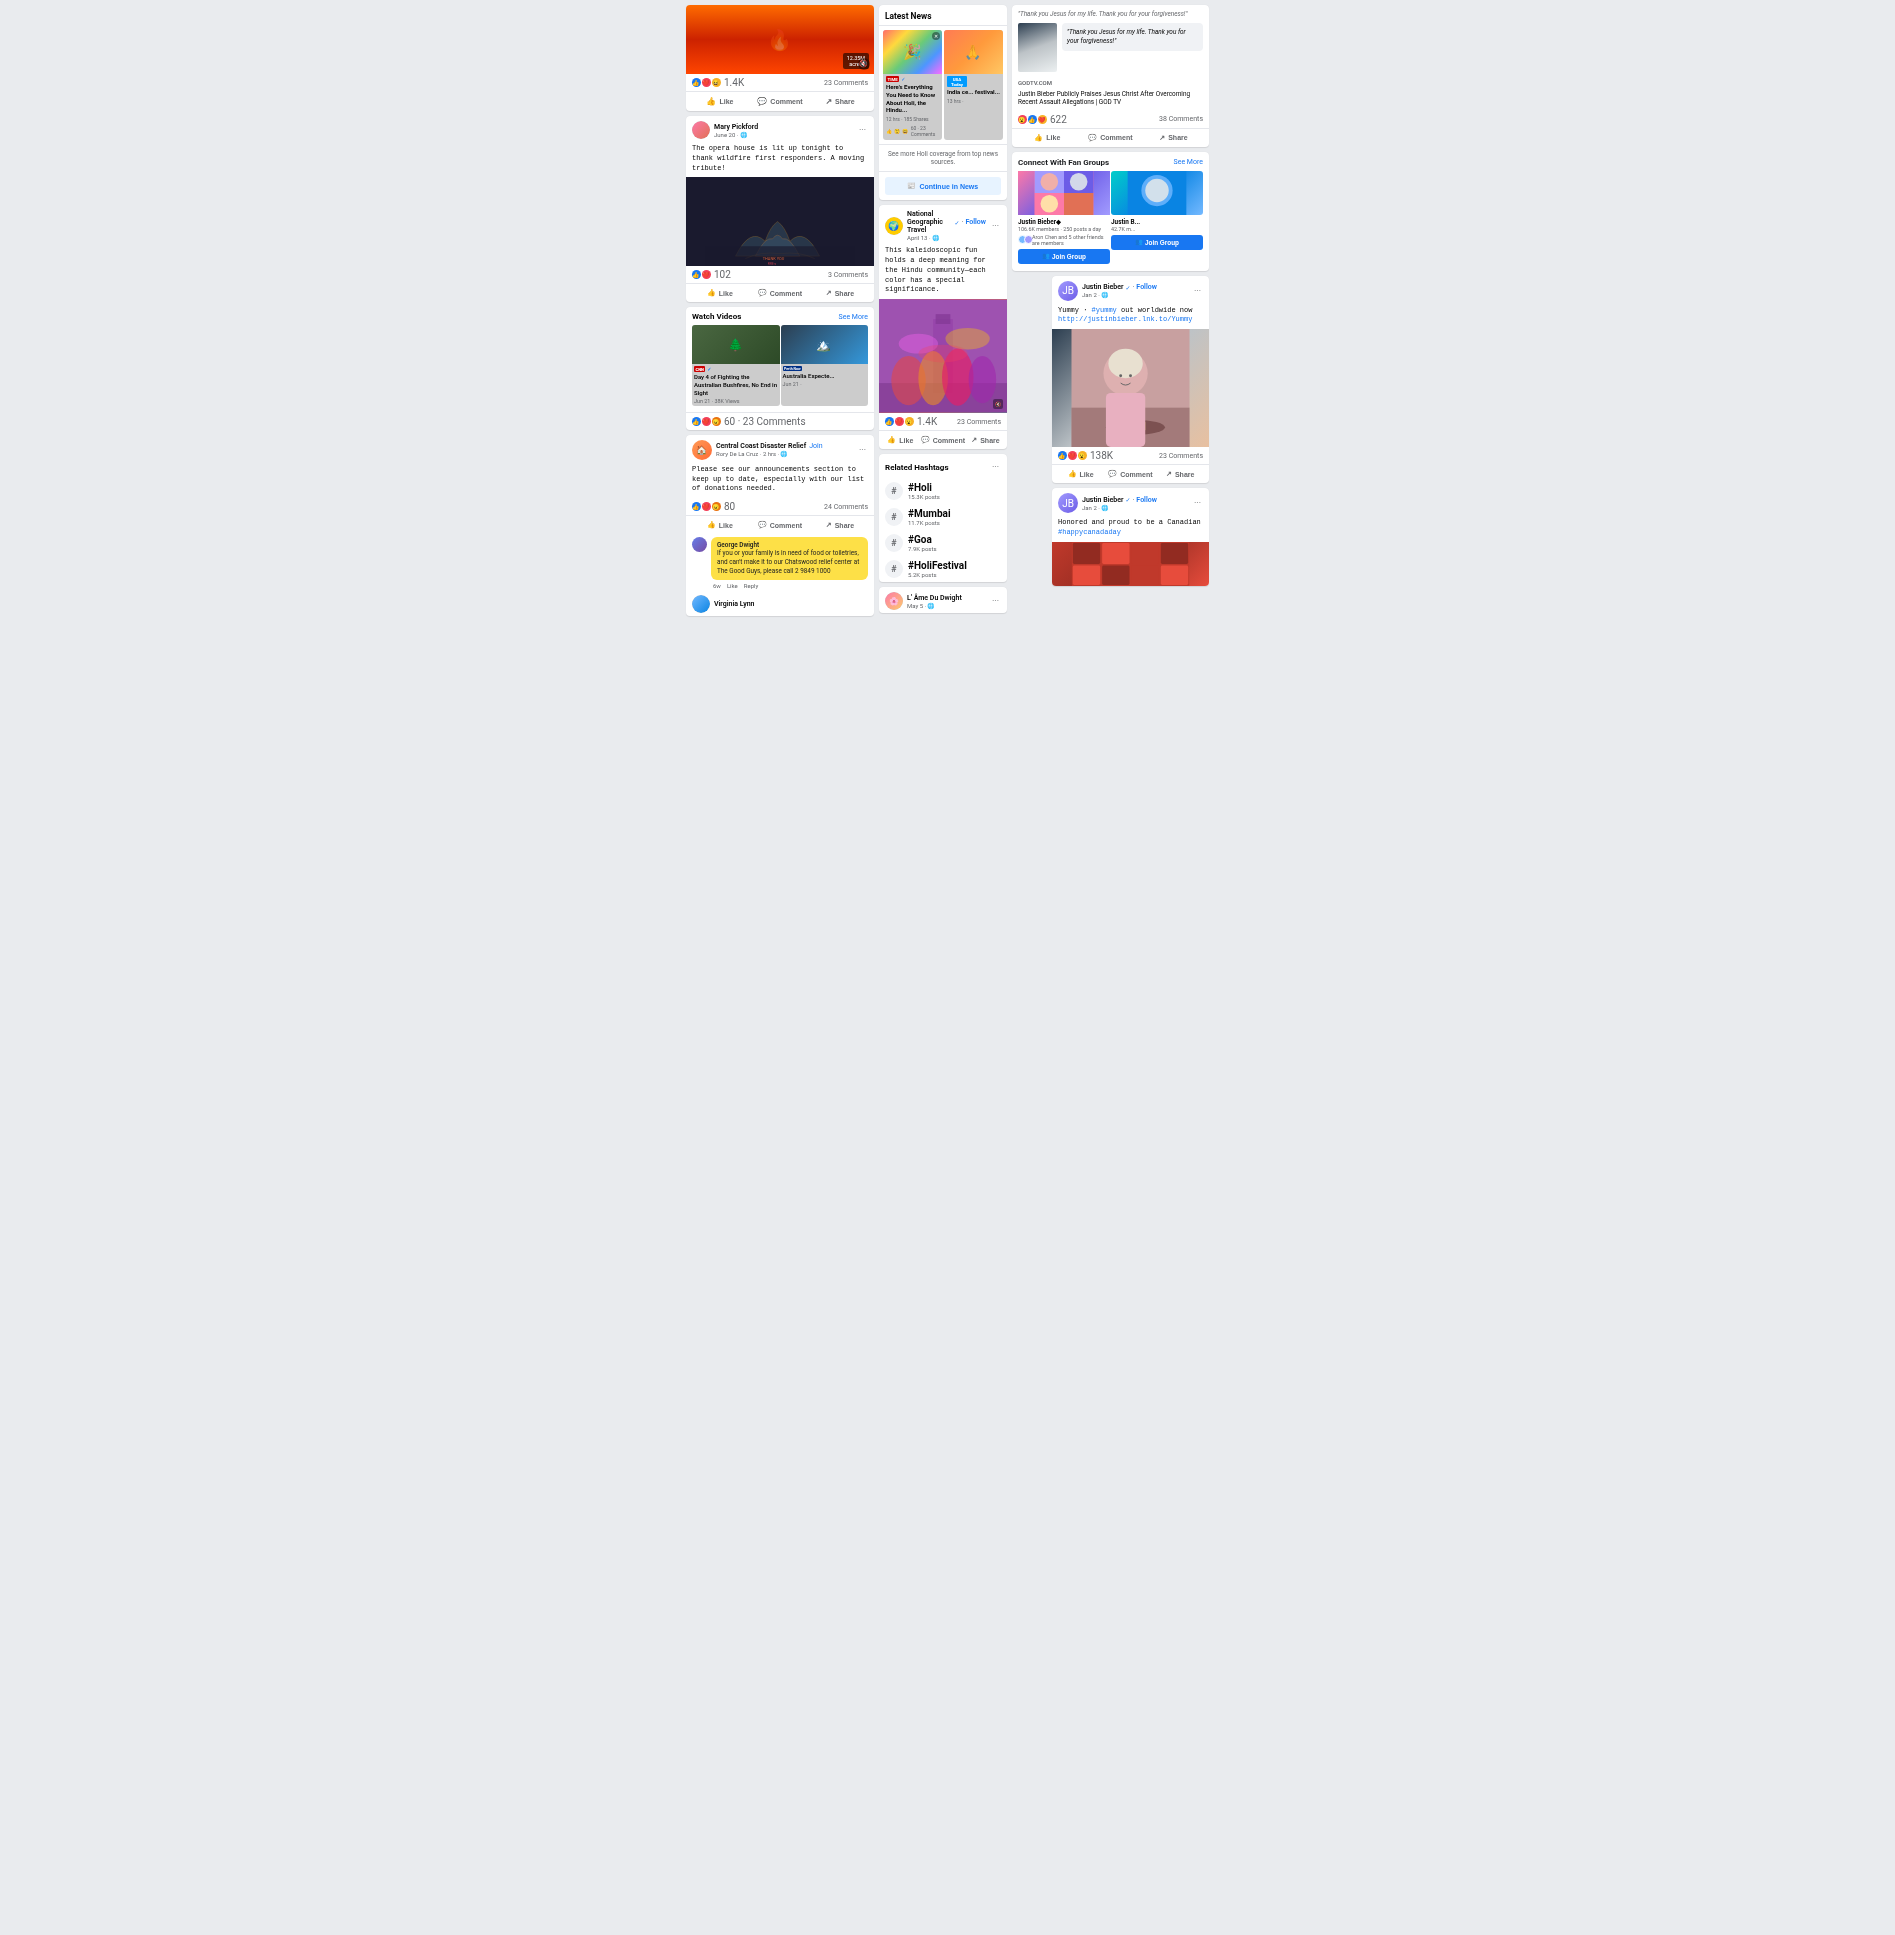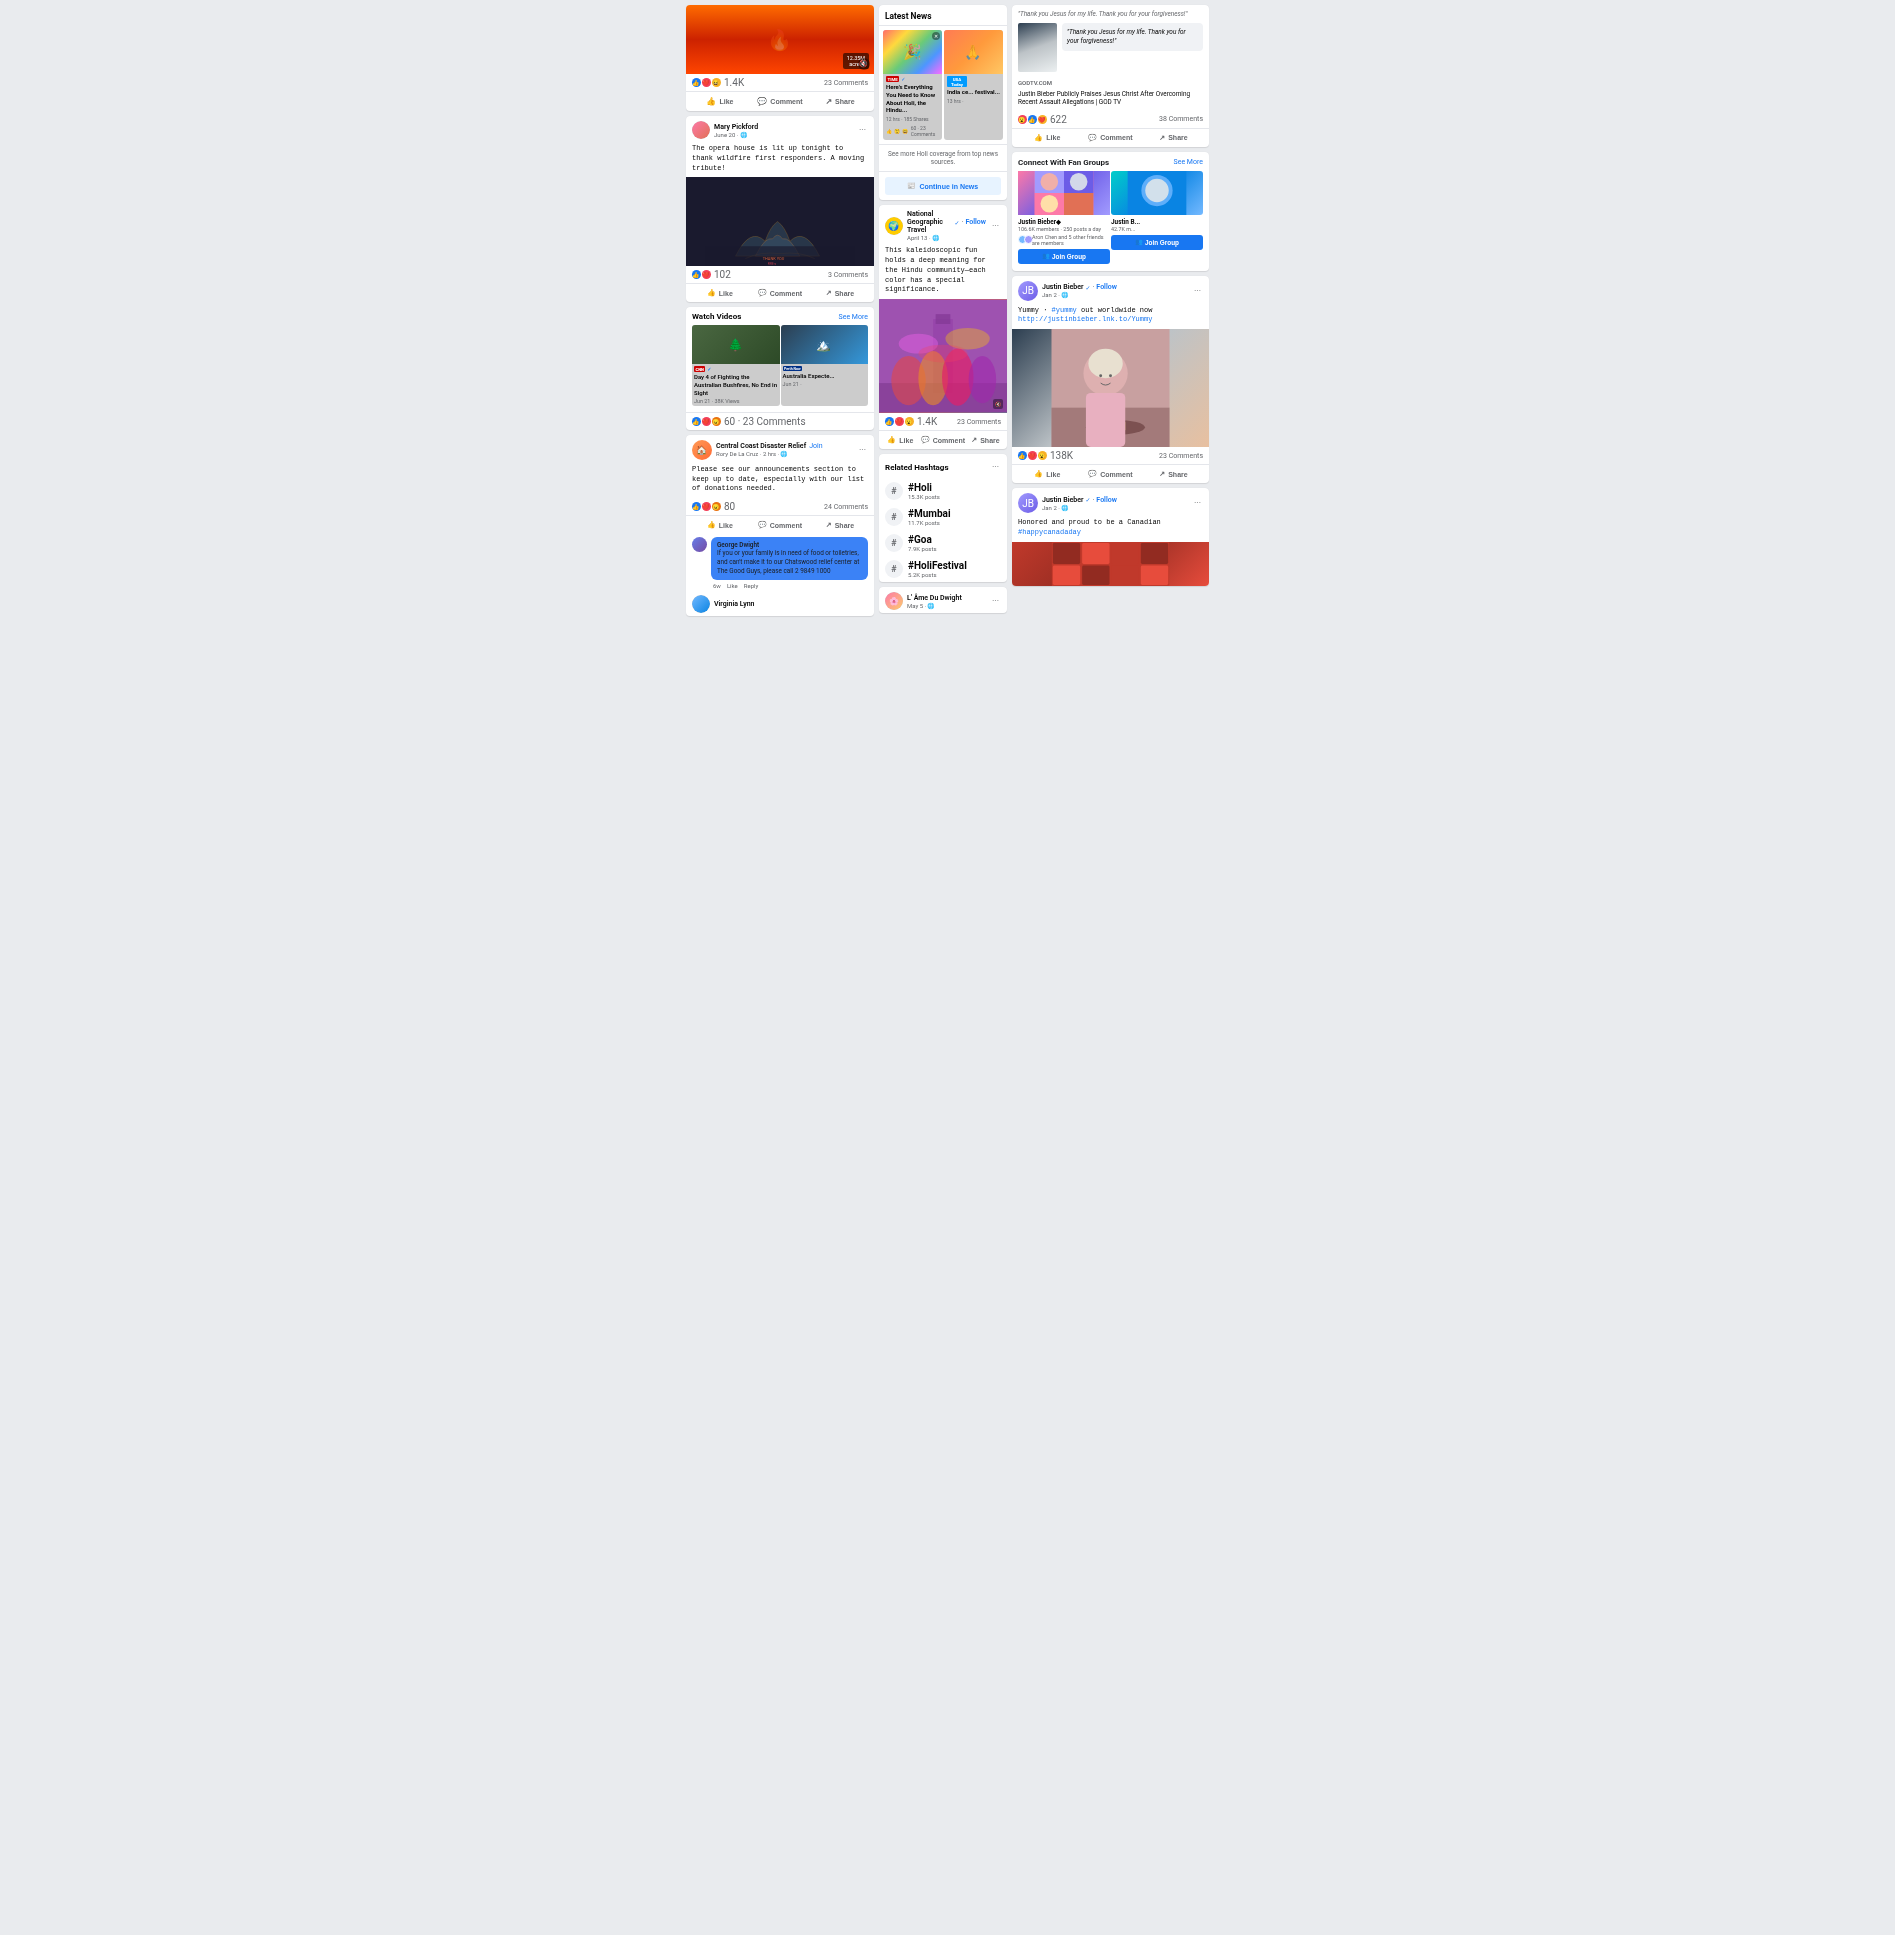--- a/index.html
+++ b/index.html
@@ -331,21 +331,21 @@
 
     .comment-avatar {
       width: 15px;
       height: 15px;
       border-radius: 50%;
       background: linear-gradient(135deg, #667eea, #764ba2);
       flex-shrink: 0;
     }
 
     .comment-bubble {
-      background: #3b82f6;
+      background: #fde047;
       border-radius: 6px;
       padding: 4px 6px;
       flex: 1;
     }
 
     .comment-author {
       font-weight: 600;
       font-size: 6.4px;
     }
 
@@ -668,21 +668,21 @@
       font-weight: 600;
       cursor: pointer;
       display: flex;
       align-items: center;
       justify-content: center;
       gap: 2px;
       margin-top: 3px;
     }
 
     
-    .bieber-post { padding: 0; }
+    .bieber-post { padding: 0; margin-left: 40px; }
 
     .bieber-avatar {
       width: 20px;
       height: 20px;
       border-radius: 50%;
       background: linear-gradient(135deg, #a29bfe, #6c5ce7);
       display: flex;
       align-items: center;
       justify-content: center;
       font-size: 10px;

